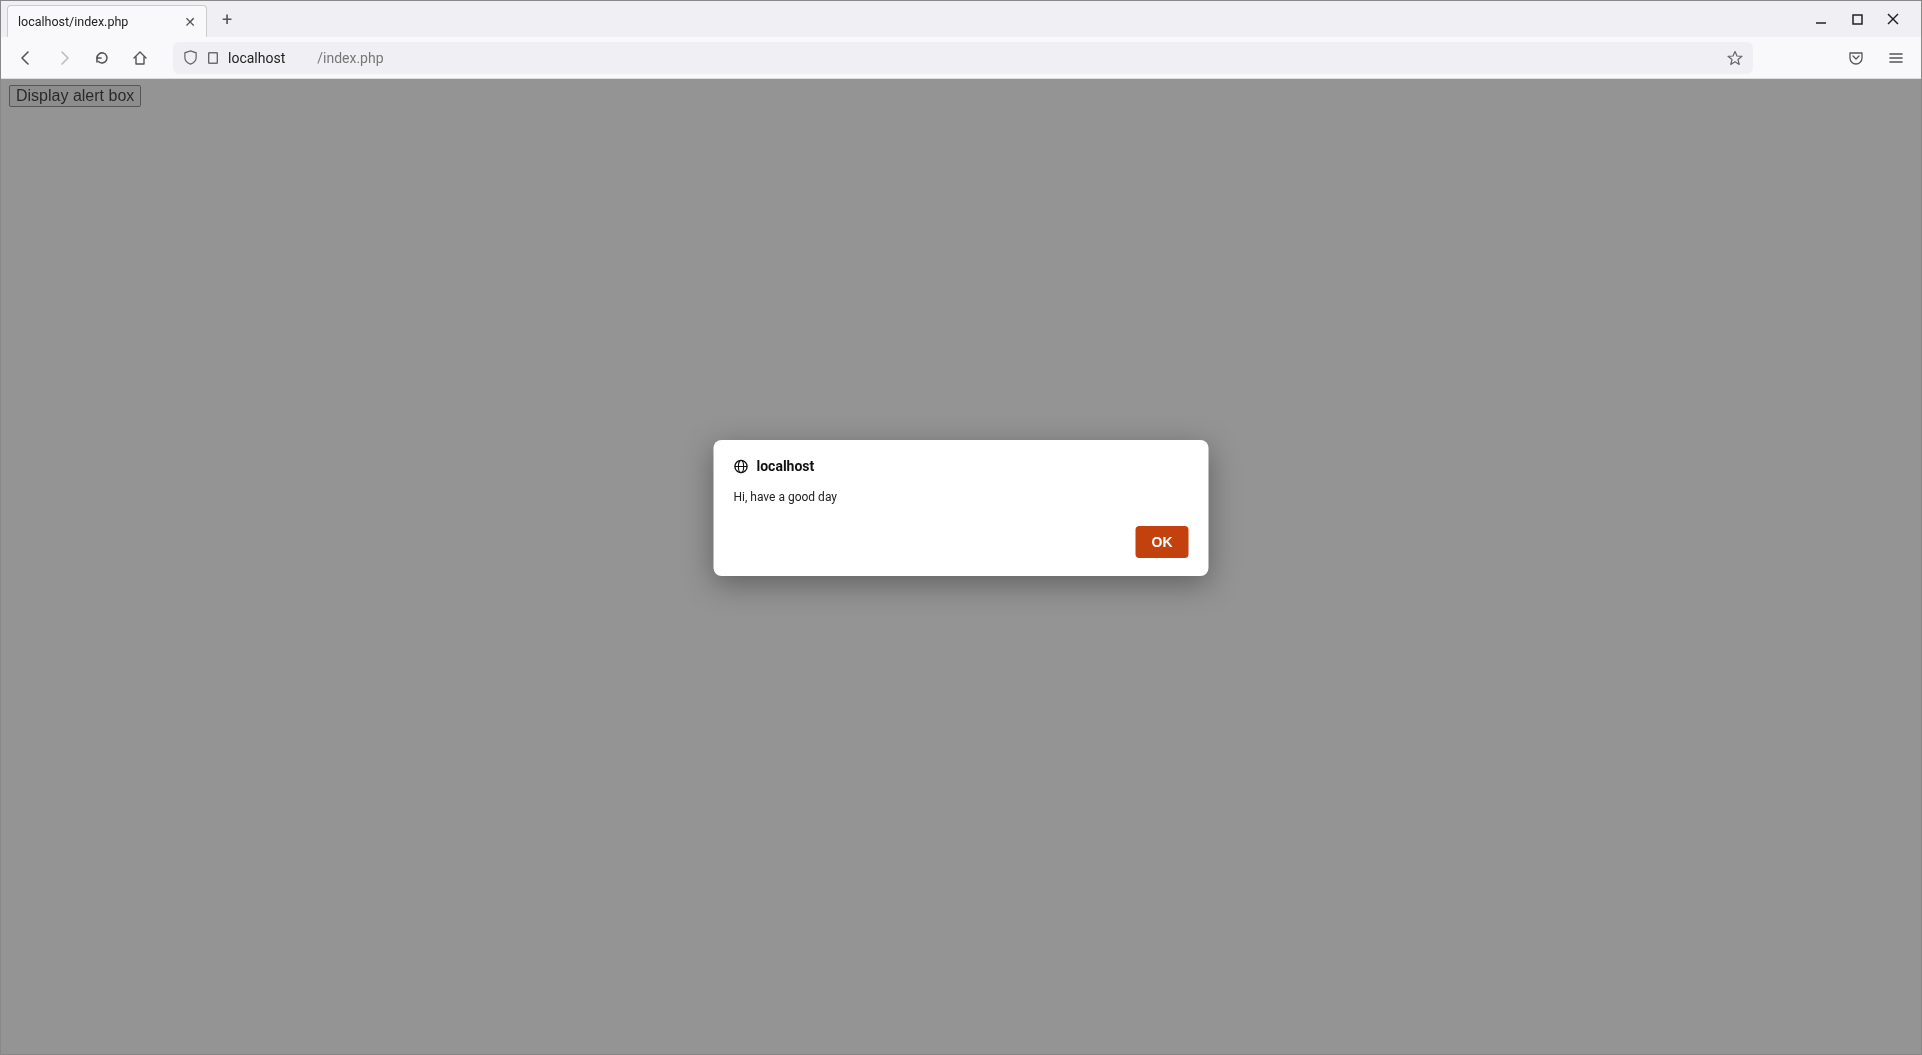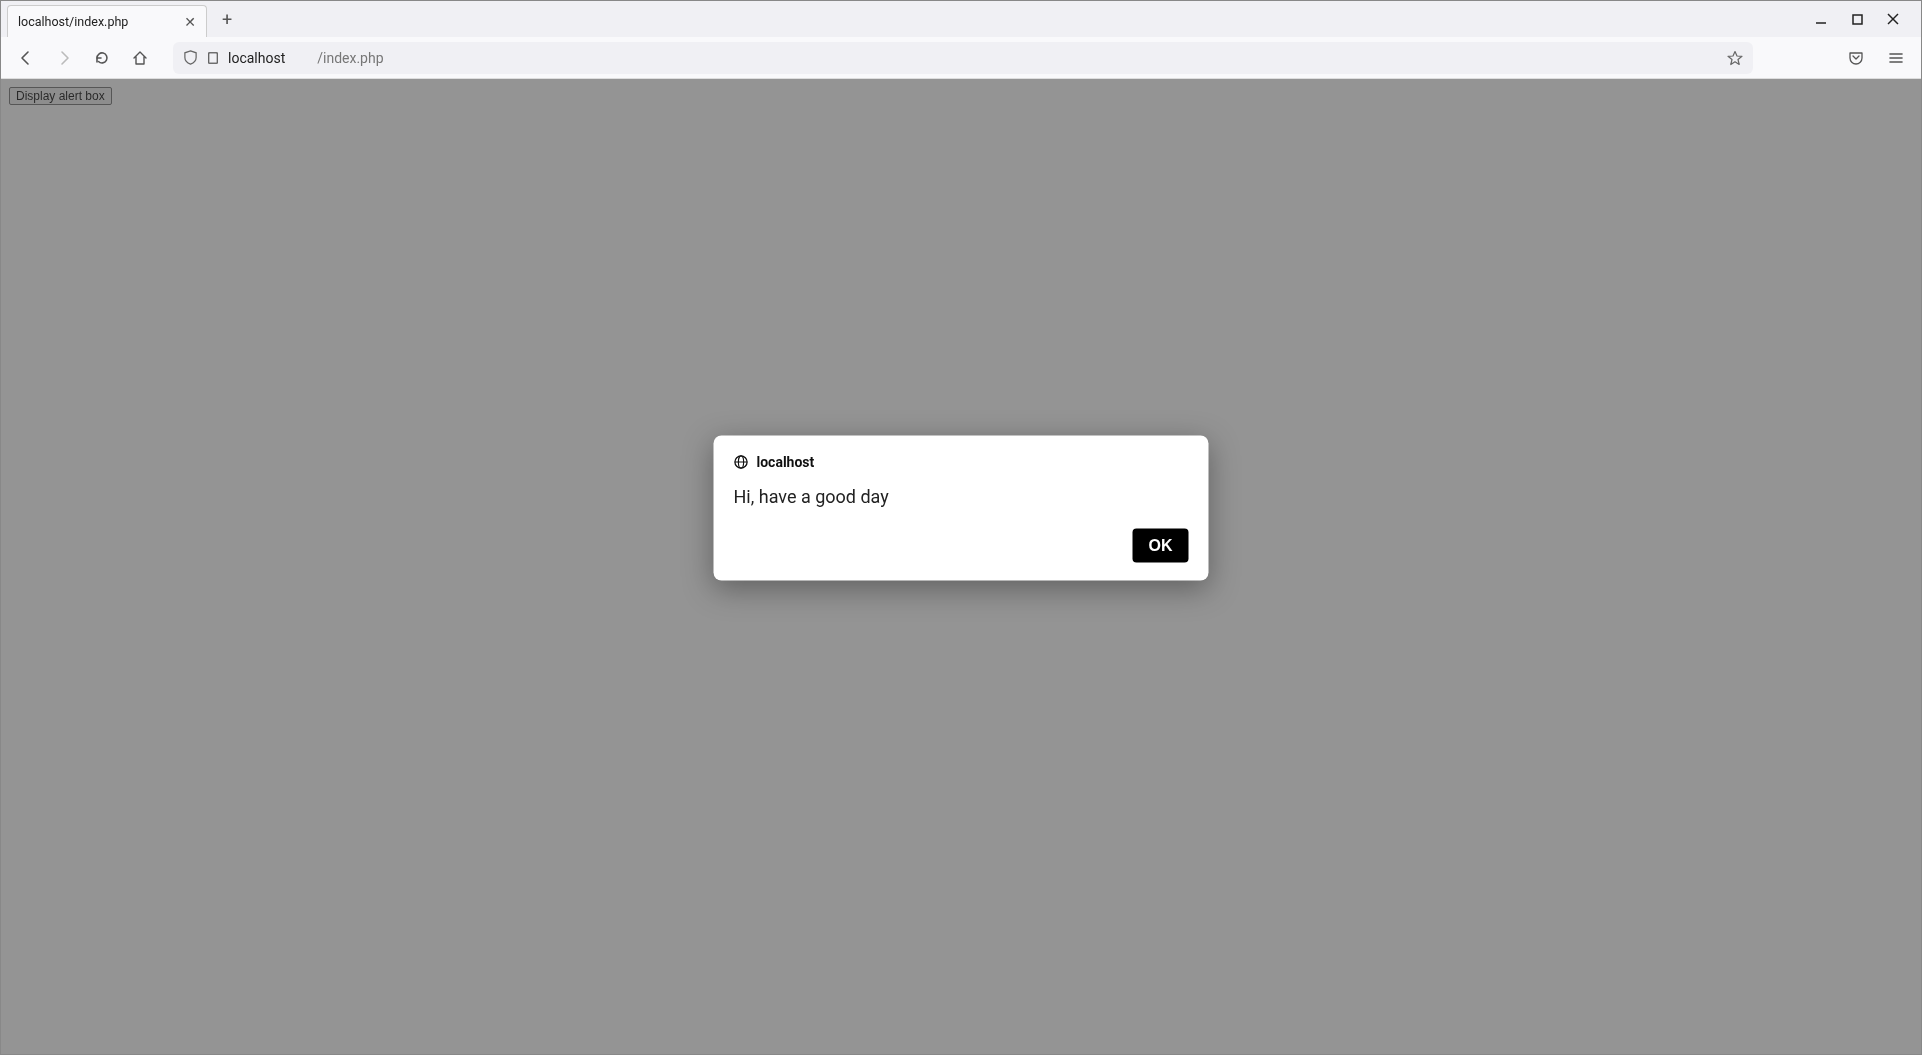--- a/index.html
+++ b/index.html
@@ -146,21 +146,21 @@
     .dim-overlay {
       position: absolute;
       inset: 0;
       background: rgba(60,60,60,0.55);
     }
     .page-body {
       padding: 6px 8px;
     }
     .display-alert-btn {
       font-family: Arial, sans-serif;
-      font-size: 12px;
+      font-size: 16px;
       padding: 1px 6px;
       background: #efefef;
       border: 1px solid #767676;
       border-radius: 2px;
       color: #111;
       cursor: pointer;
     }
     
     .alert-dialog {
       position: absolute;
@@ -179,33 +179,33 @@
       gap: 8px;
       font-weight: 700;
       font-size: 14px;
       color: #111;
     }
     .alert-header .globe-icon {
       display: inline-flex;
     }
     .alert-message {
       margin-top: 16px;
-      font-size: 18px;
+      font-size: 12px;
       color: #222;
     }
     .alert-actions {
       display: flex;
       justify-content: flex-end;
       margin-top: 22px;
     }
     .ok-btn {
-      background: #000000;
+      background: #c2410c;
       color: #fff;
       font-weight: 700;
-      font-size: 16px;
+      font-size: 14px;
       border: none;
       border-radius: 4px;
       padding: 8px 16px;
       cursor: pointer;
     }
     svg {
       display: block;
     }
   </style>
 </head>

